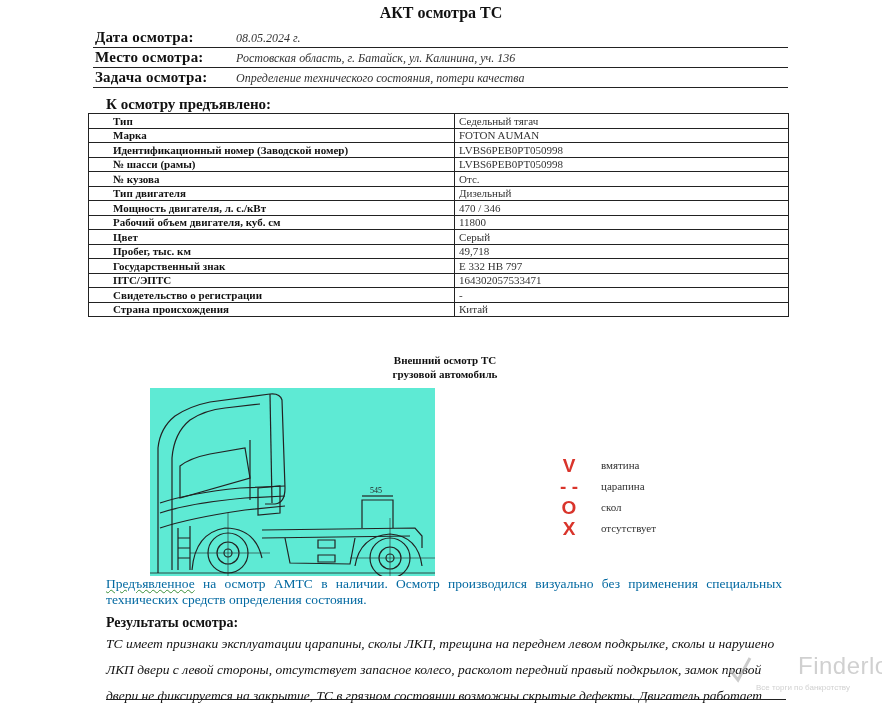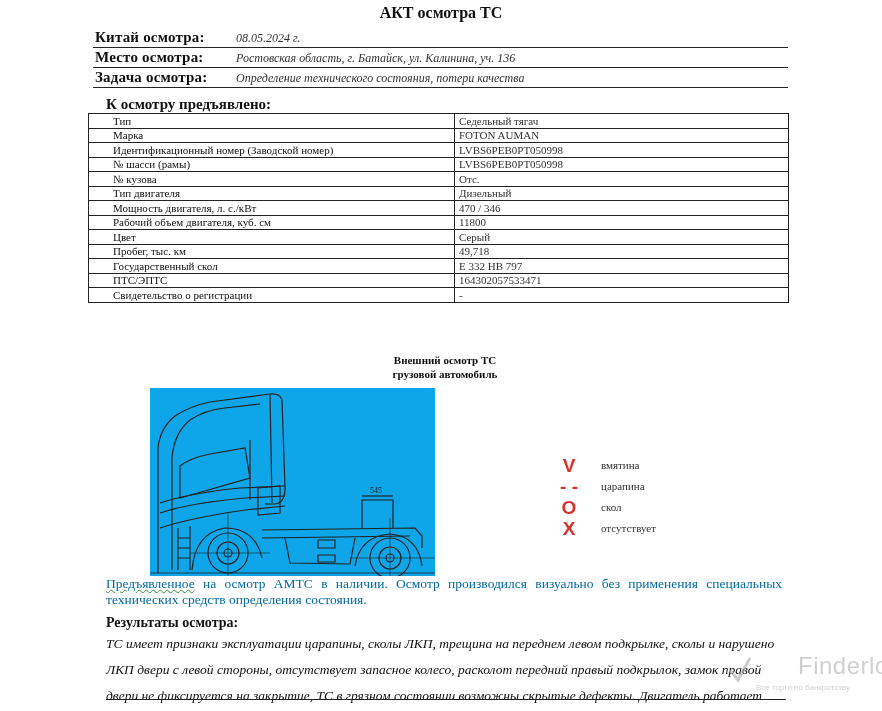--- a/index.html
+++ b/index.html
@@ -24,29 +24,29 @@
   .section-title {
     position:absolute; left:106px; top:96px; font-weight:bold; font-size:15px;
   }
   table.specs {
     position:absolute; left:88px; top:113px; width:701px; border-collapse:collapse;
     font-size:11px;
   }
   table.specs td {
     border:1px solid #222; height:13.5px; padding:0 4px; line-height:12px;
   }
-  table.specs td.k { width:337px; font-weight:normal;padding-left:24px; }
+  table.specs td.k { width:337px; font-weight:bold;padding-left:24px; }
   table.specs td.v { color:#333; }
   .diagram-title {
     position:absolute; top:353px; left:0; width:890px; text-align:center;
     font-weight:bold; font-size:11px; line-height:14px;
   }
   .truck {
     position:absolute; left:150px; top:388px; width:285px; height:188px;
-    background:#0ea5e9;
+    background:#5eead4;
   }
   .legend { position:absolute; left:560px; top:456px; }
   .legend-row { position:relative; height:21px; }
   .legend-mark {
     position:absolute; left:0; top:0; width:18px; text-align:center;
     color:#d9342b; font-family:"Liberation Sans", sans-serif; font-size:19px; font-weight:bold; line-height:20px;
   }
   .legend-label { position:absolute; left:41px; top:3px; font-size:11px; color:#333; }
   .para {
     position:absolute; left:106px; top:576px; width:676px; font-size:13.5px; line-height:16px;
@@ -68,21 +68,21 @@
   .watermark .brand { font-size:24px; letter-spacing:0.5px; position:absolute; left:22px; top:2px;margin-left:48px; }
   .watermark .tagline { font-size:8px; position:absolute; left:28px; top:33px; white-space:nowrap; }
   .watermark .logo { position:absolute; left:0; top:4px; }
 </style>
 </head>
 <body>
 
 <div class="title">АКТ осмотра ТС</div>
 
 <div class="meta-row" style="top:29px;">
-  <span class="meta-label">Китай осмотра:</span>
+  <span class="meta-label">Дата осмотра:</span>
   <span class="meta-value">08.05.2024 г.</span>
 </div>
 <div class="meta-row" style="top:49px;">
   <span class="meta-label">Место осмотра:</span>
   <span class="meta-value">Ростовская область, г. Батайск, ул. Калинина, уч. 136</span>
 </div>
 <div class="meta-row" style="top:69px;">
   <span class="meta-label">Задача осмотра:</span>
   <span class="meta-value">Определение технического состояния, потери качества</span>
 </div>
@@ -125,30 +125,34 @@
       </tr>
       <tr>
         <td class="k">Цвет</td>
         <td class="v">Серый</td>
       </tr>
       <tr>
         <td class="k">Пробег, тыс. км</td>
         <td class="v">49,718</td>
       </tr>
       <tr>
-        <td class="k">Государственный скол</td>
+        <td class="k">Государственный знак</td>
         <td class="v">Е 332 НВ 797</td>
       </tr>
       <tr>
         <td class="k">ПТС/ЭПТС</td>
         <td class="v">164302057533471</td>
       </tr>
       <tr>
         <td class="k">Свидетельство о регистрации</td>
         <td class="v">-</td>
+      </tr>
+      <tr>
+        <td class="k">Страна происхождения</td>
+        <td class="v">Китай</td>
       </tr>
     </tbody>
 </table>
 
 <div class="diagram-title">
   <div>Внешний осмотр ТС</div>
   <div>грузовой автомобиль</div>
 </div>
 
 <div class="truck">

